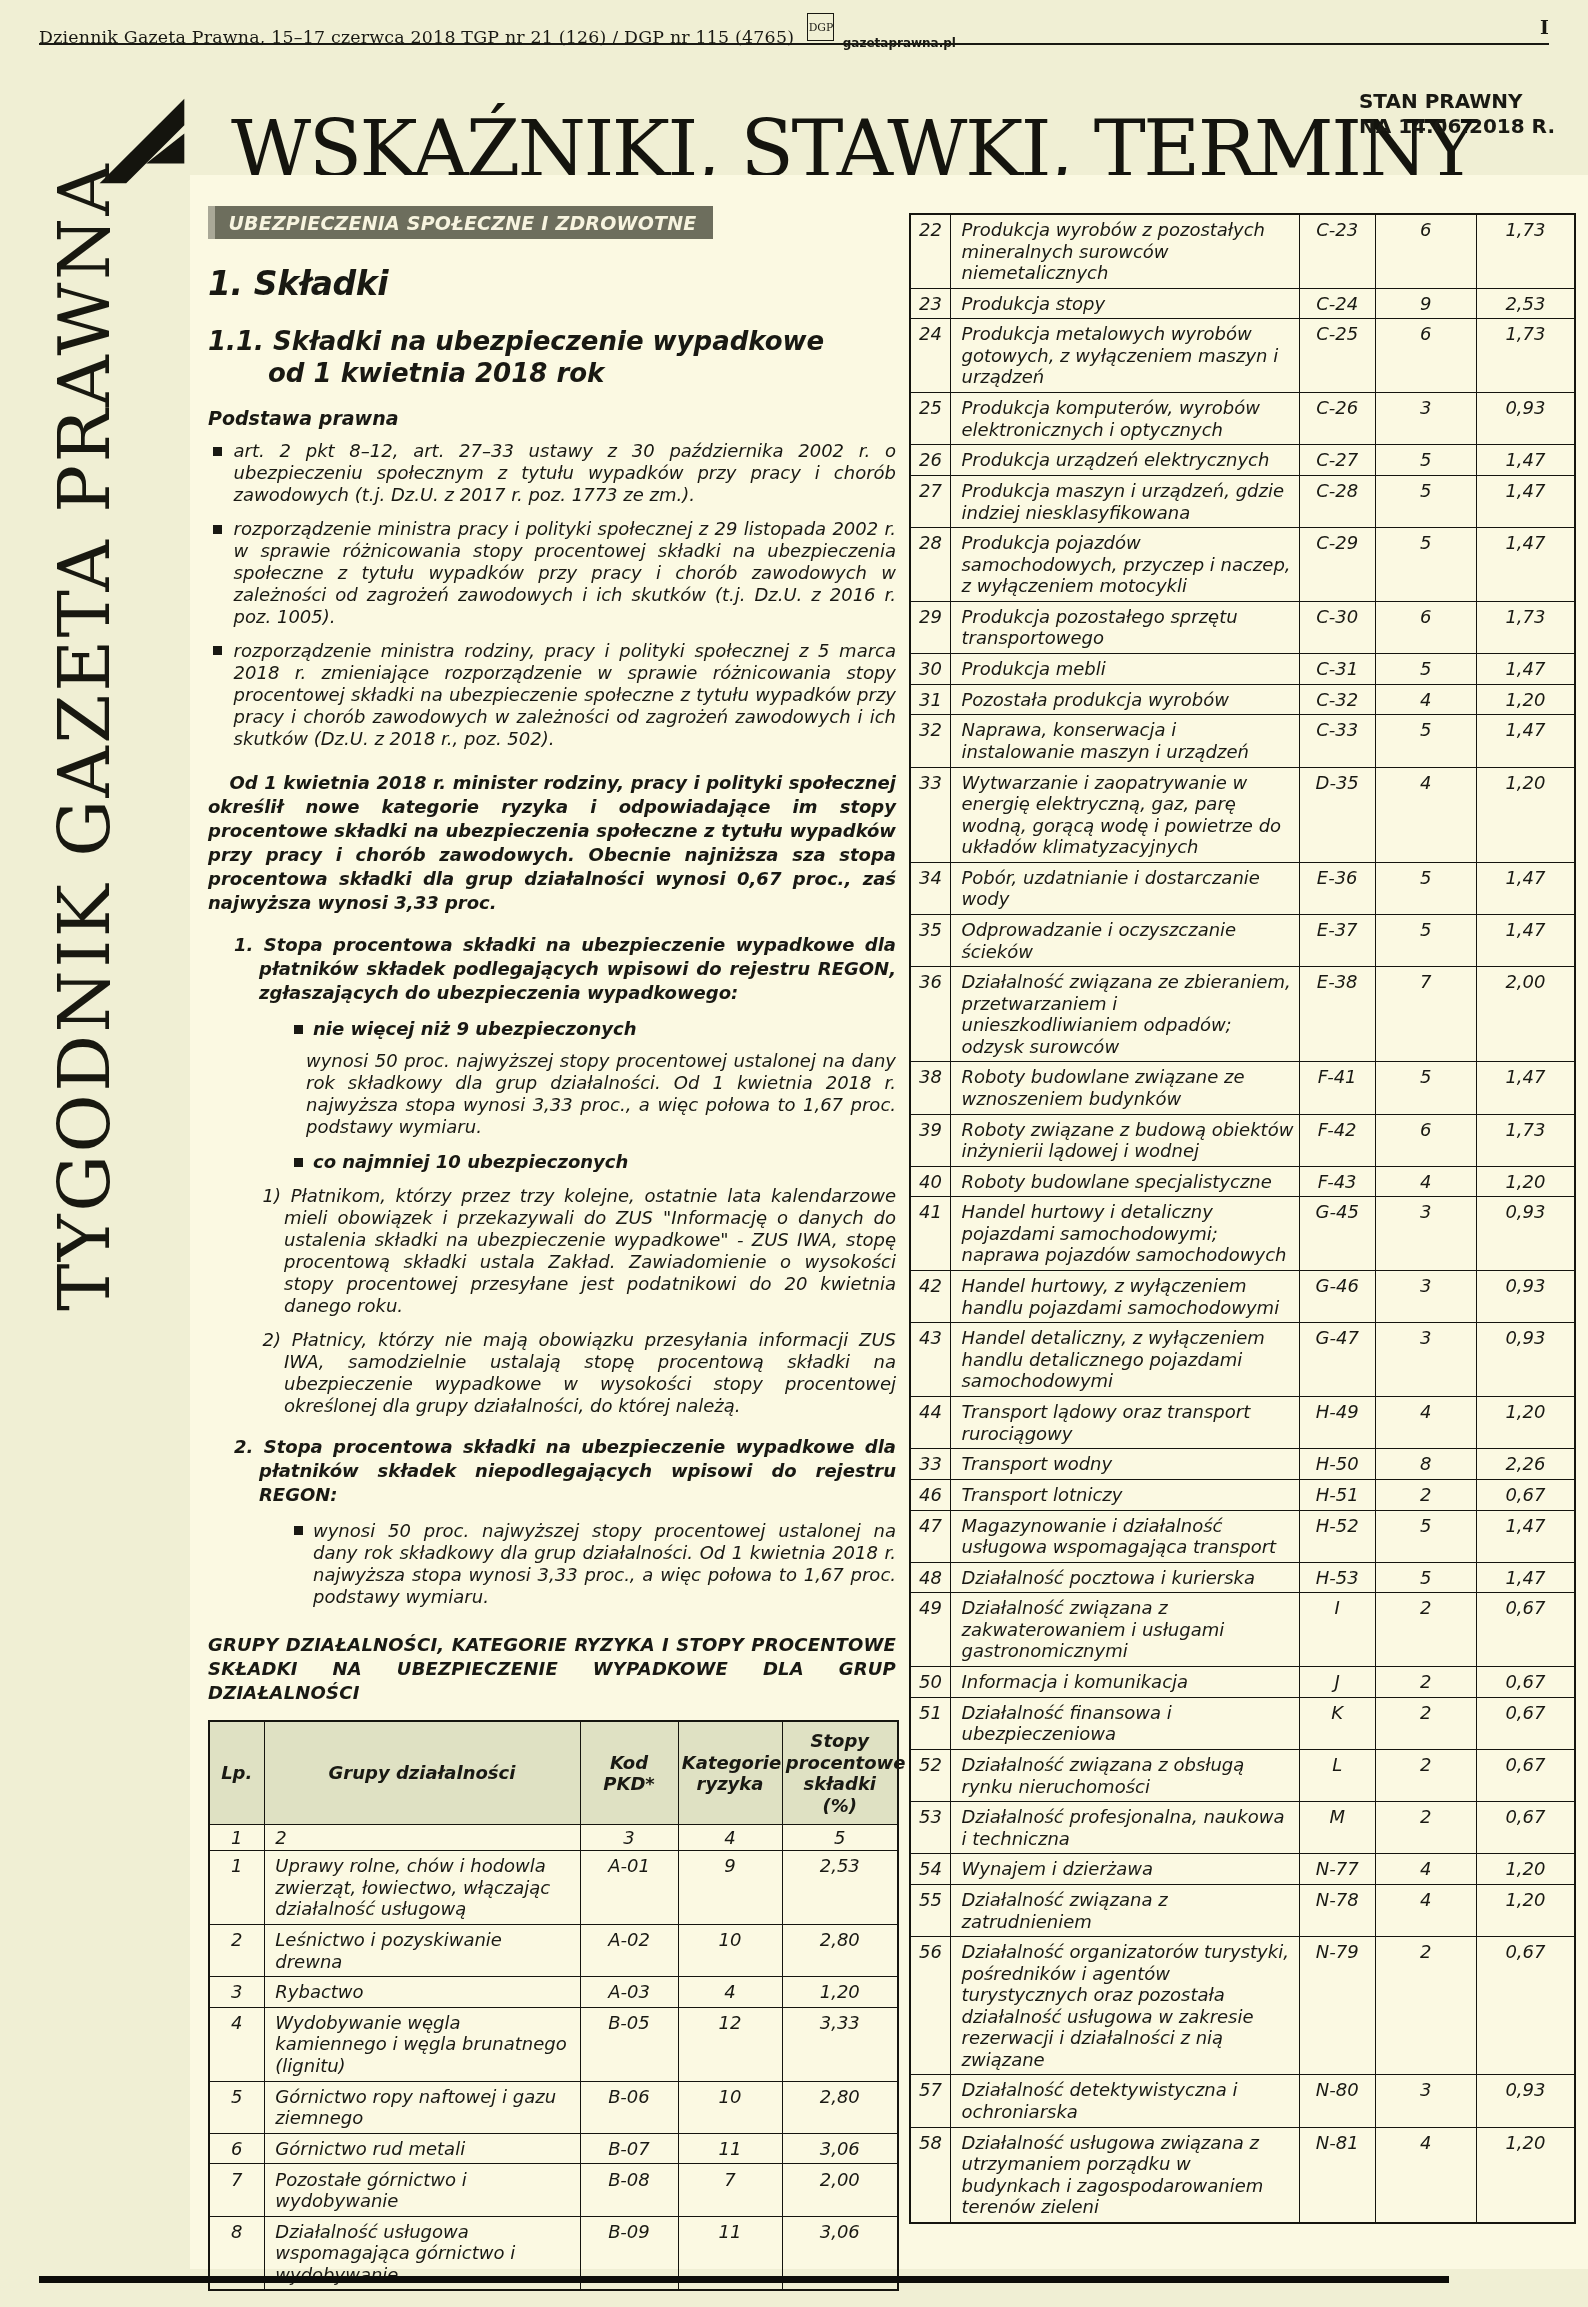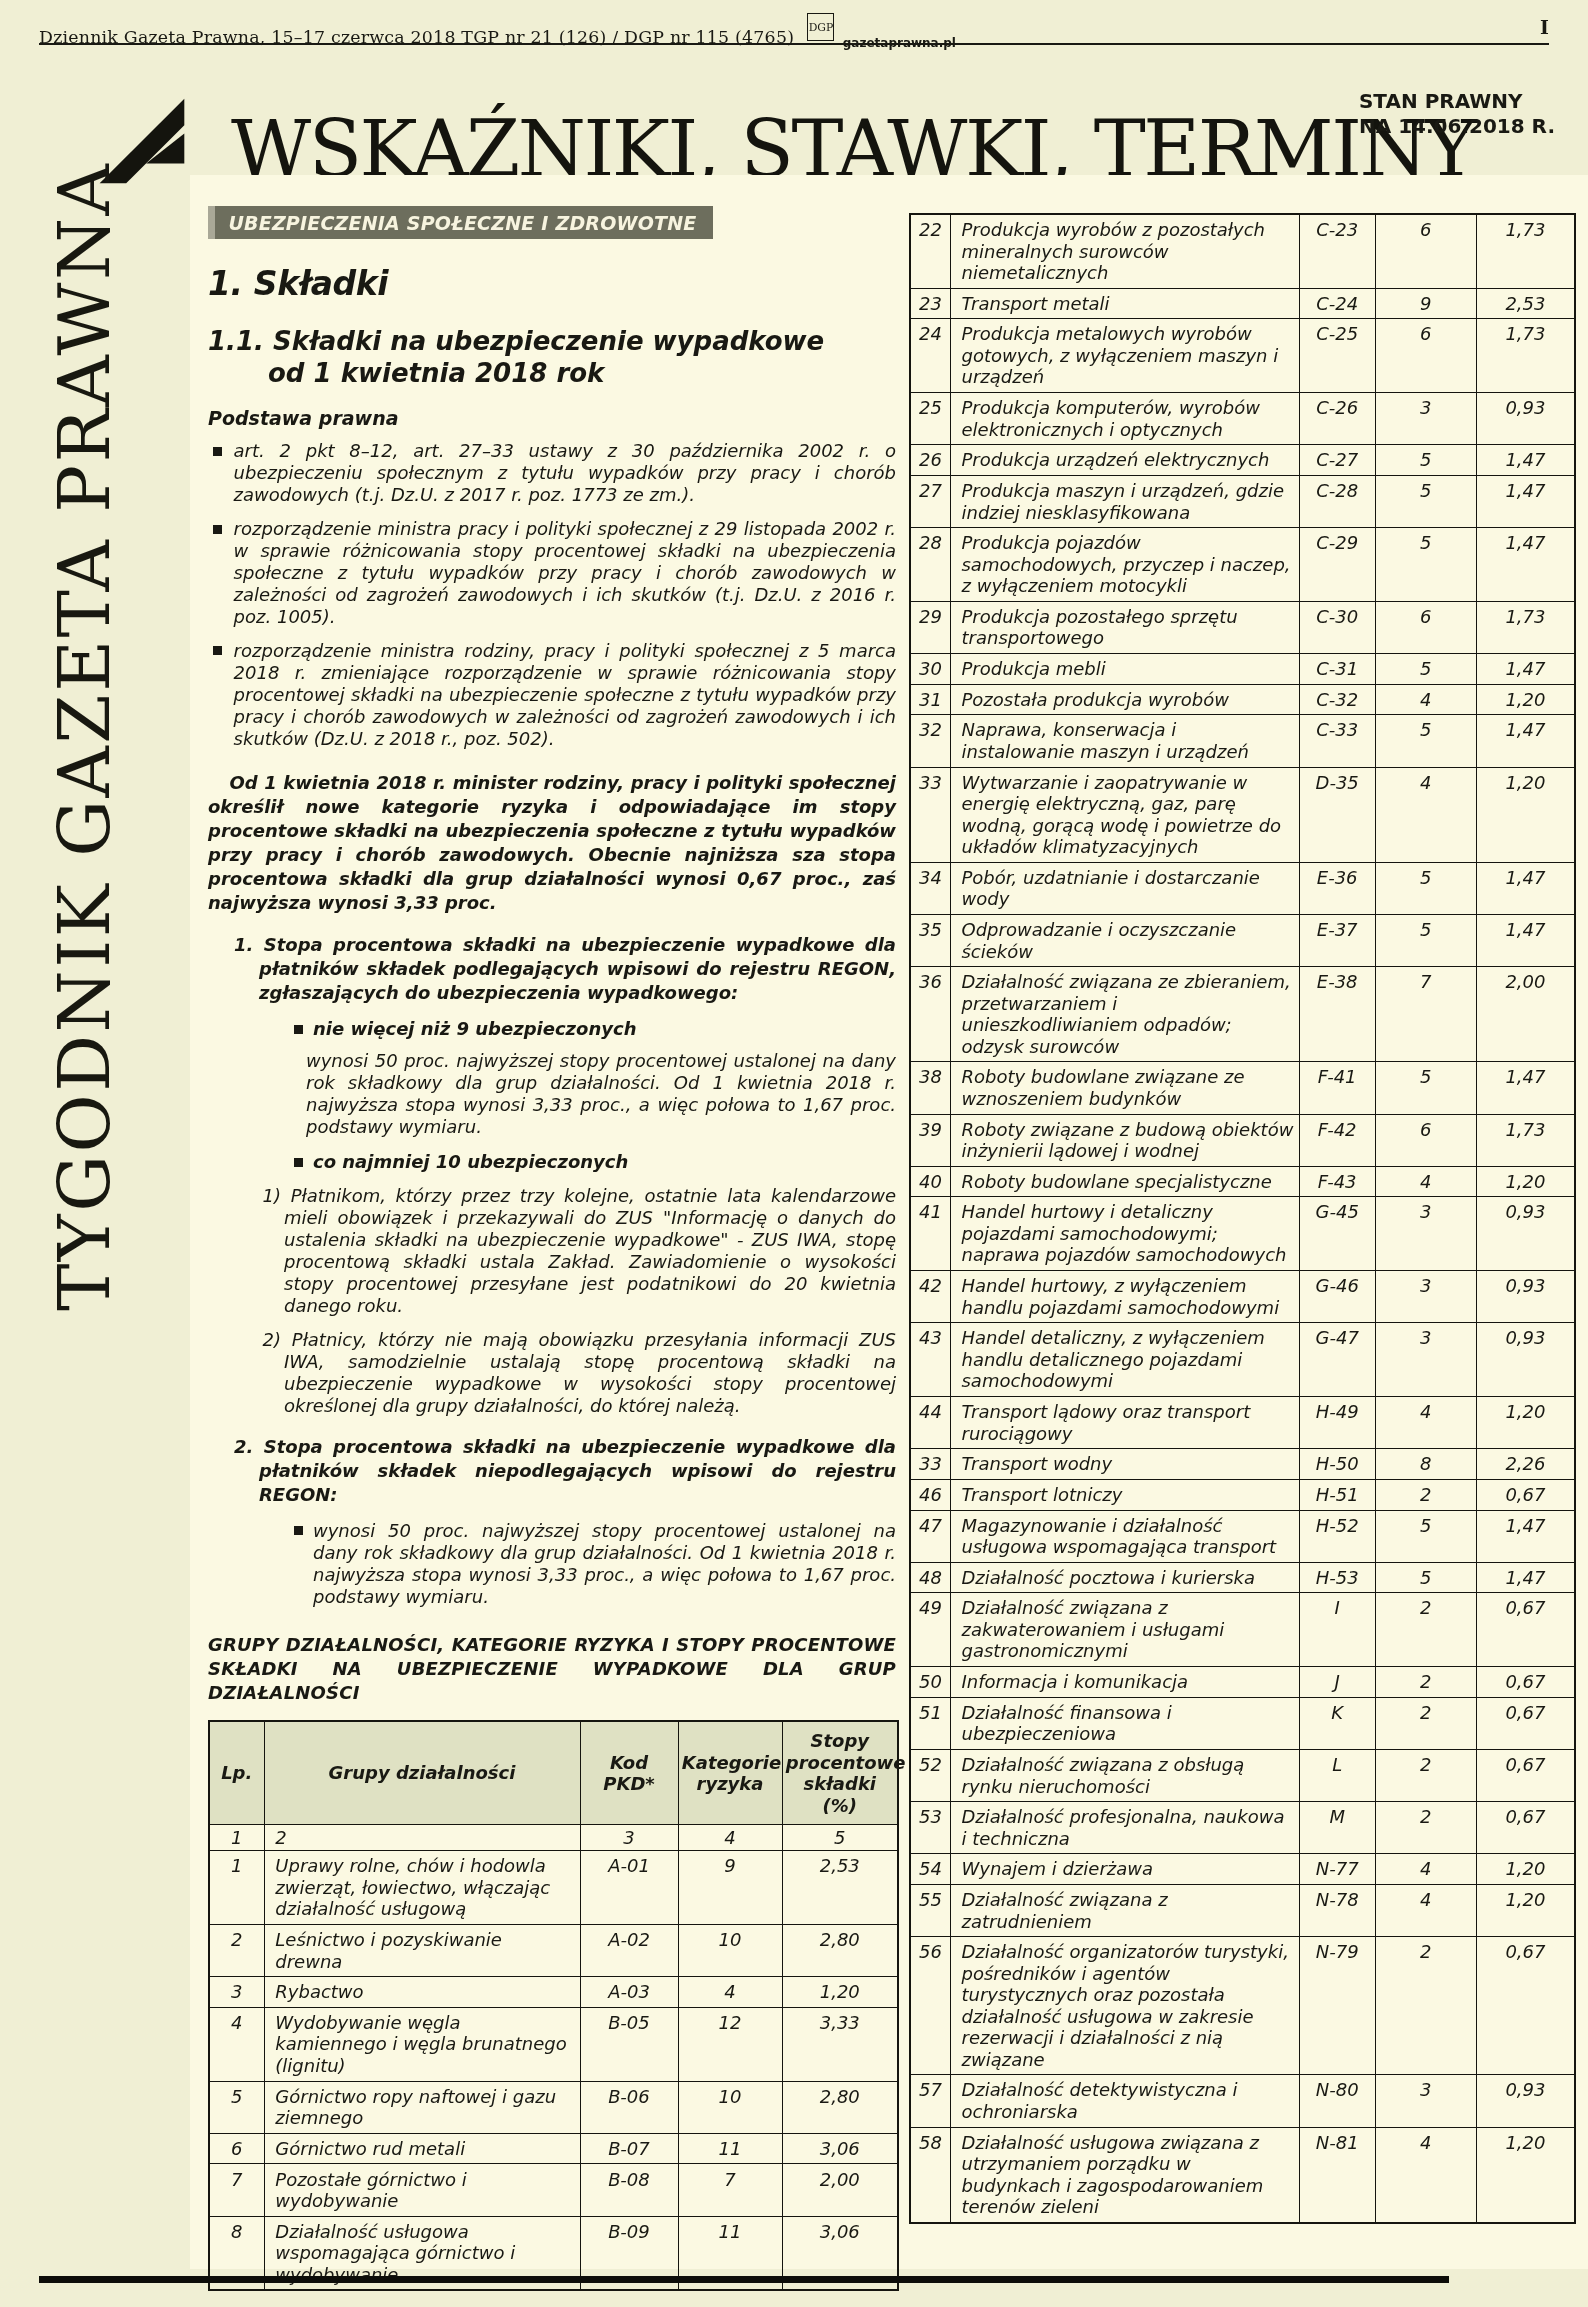--- a/index.html
+++ b/index.html
@@ -286,21 +286,21 @@
         <tbody>
             <tr>
               <td class="c0">22</td>
               <td class="c1">Produkcja wyrobów z pozostałych mineralnych surowców niemetalicznych</td>
               <td class="c2">C-23</td>
               <td class="c3">6</td>
               <td class="c4">1,73</td>
             </tr>
             <tr>
               <td class="c0">23</td>
-              <td class="c1">Transport metali</td>
+              <td class="c1">Produkcja stopy</td>
               <td class="c2">C-24</td>
               <td class="c3">9</td>
               <td class="c4">2,53</td>
             </tr>
             <tr>
               <td class="c0">24</td>
               <td class="c1">Produkcja metalowych wyrobów gotowych, z wyłączeniem maszyn i urządzeń</td>
               <td class="c2">C-25</td>
               <td class="c3">6</td>
               <td class="c4">1,73</td>

